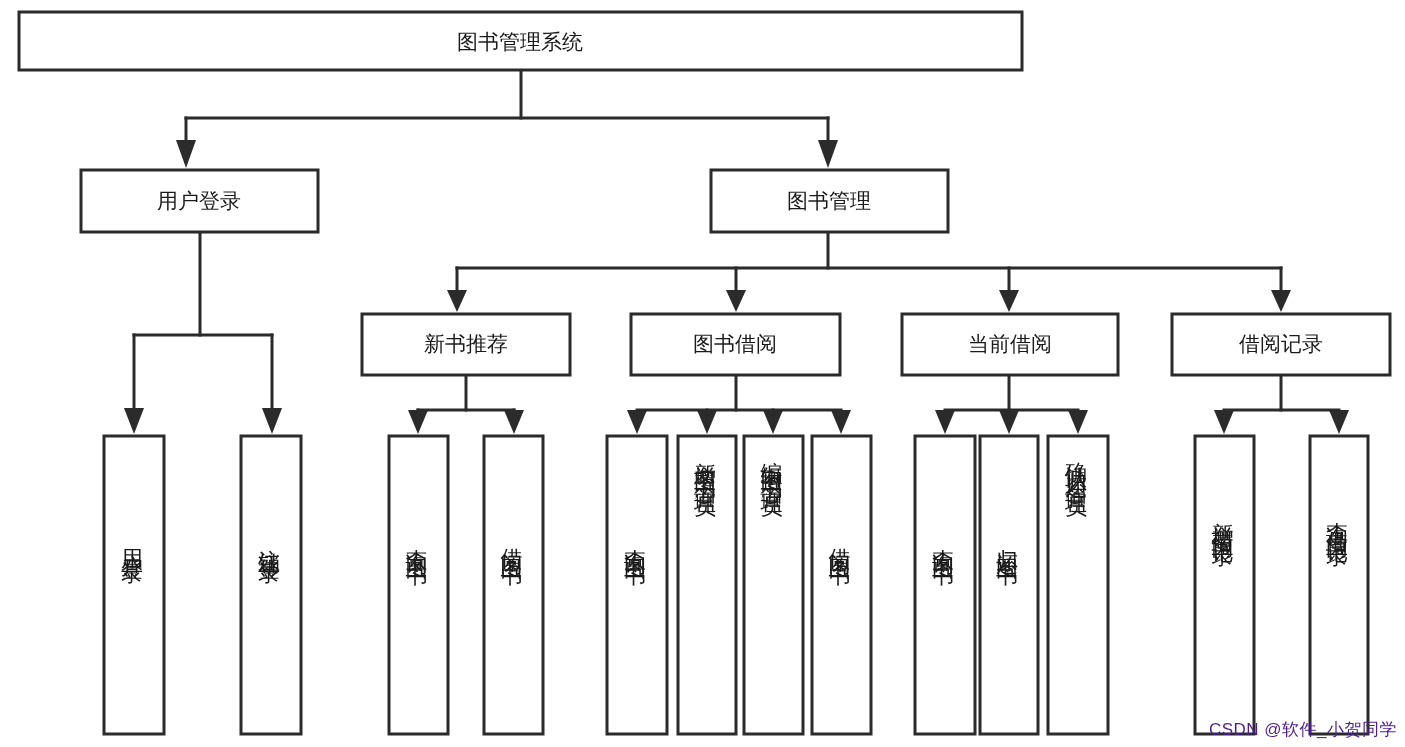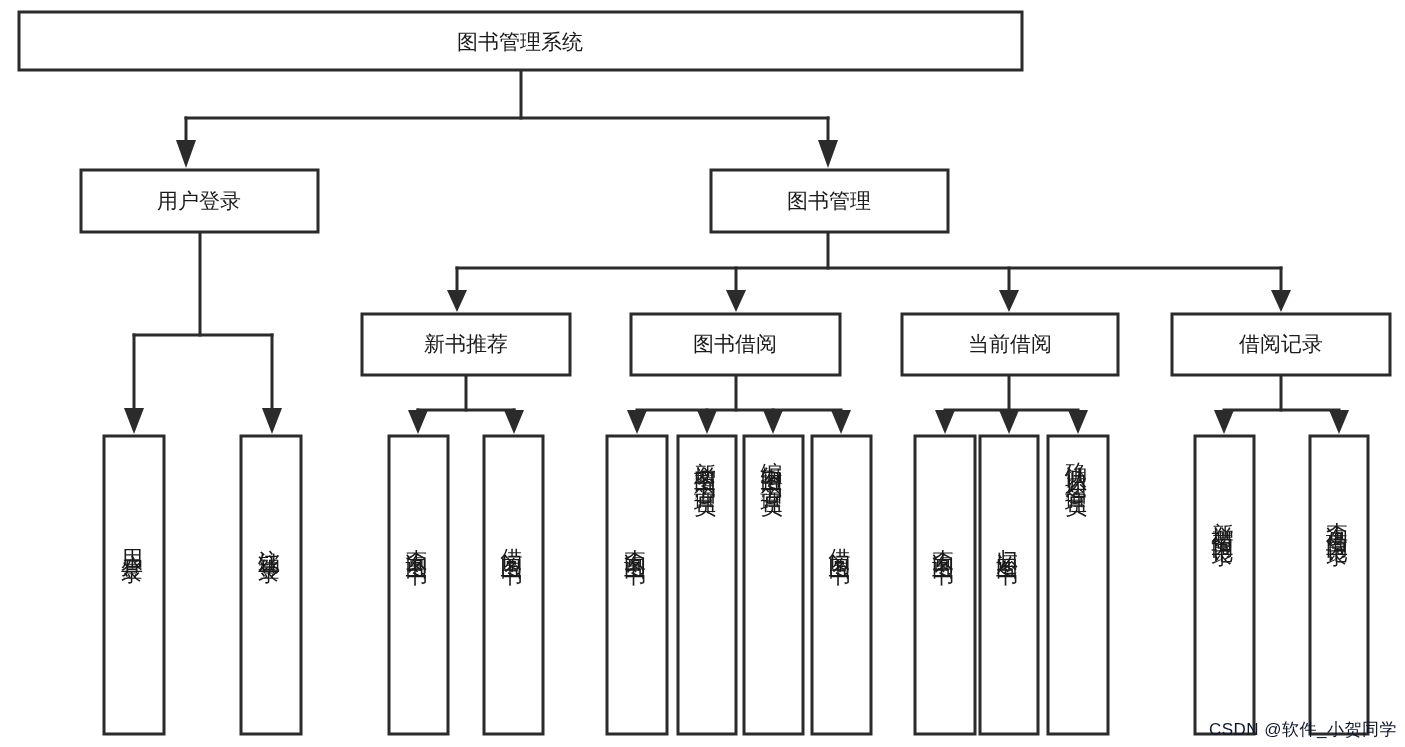--- a/index.html
+++ b/index.html
@@ -58,21 +58,21 @@
     white-space: nowrap;
     pointer-events: none;
     text-align: left;
   }
   .watermark {
     position: absolute;
     right: 8px;
     bottom: 6px;
     font-family: "Liberation Sans", "DejaVu Sans", sans-serif;
     font-size: 17px;
-    color: #0f172a;
+    color: #4c1d95;
     letter-spacing: 0.5px;
     white-space: nowrap;
   }
 </style>
 </head>
 <body>
 
 <div id="diagram-root">
 
   <svg class="diagram-canvas" viewBox="0 0 1405 747" xmlns="http://www.w3.org/2000/svg">

